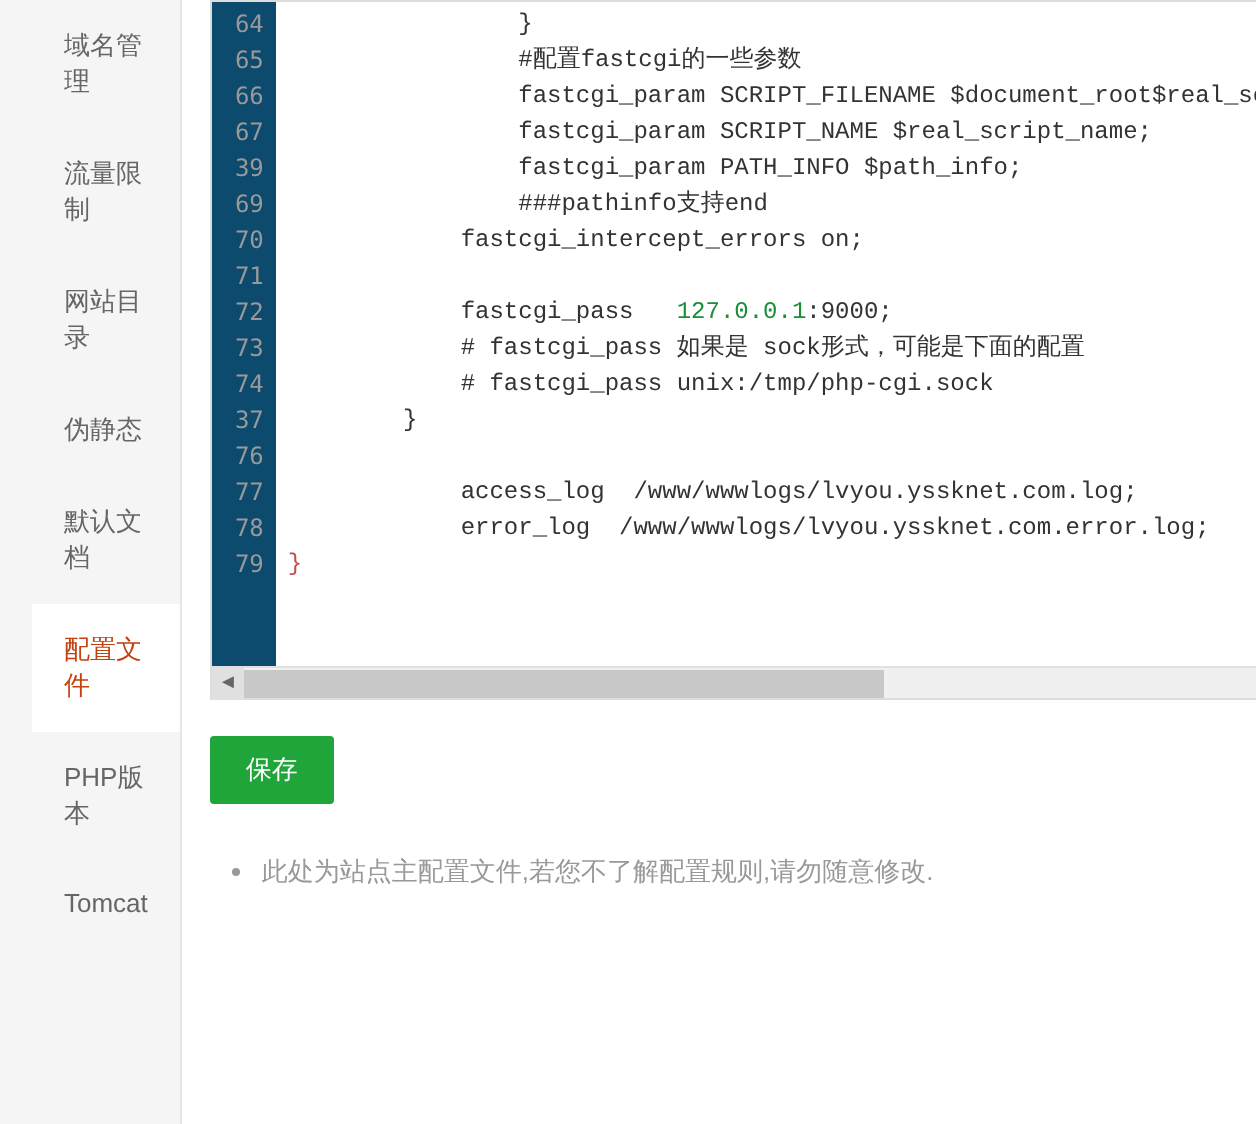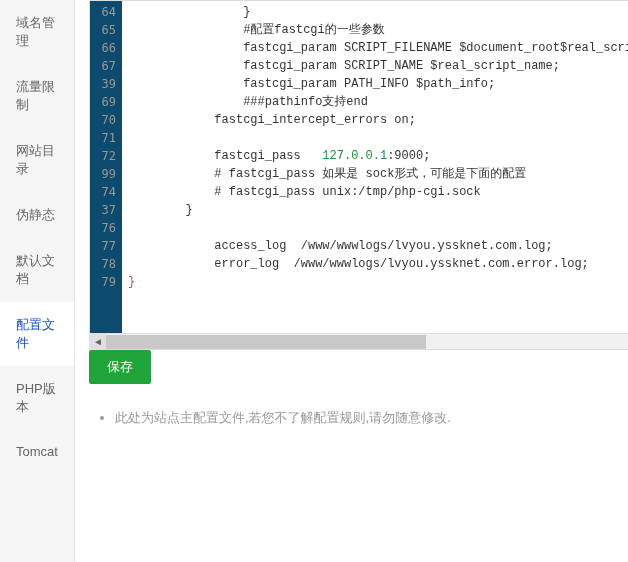--- a/index.html
+++ b/index.html
@@ -1,34 +1,34 @@
 <!DOCTYPE html>
 <html><head>
 <meta charset="utf-8">
 <style>
 * { margin: 0; padding: 0; box-sizing: border-box; }
 body { font-family: "Microsoft YaHei", Arial, sans-serif; font-size: 13px; color: #333; background: #fff; }
 .container { display: flex; width: 628px; height: 562px; }
-.sidebar { width: 112px; background: #f5f5f5; border-right: 1px solid #e6e6e6; }
+.sidebar { width: 112px; background: #f5f5f5; border-right: 1px solid #e6e6e6; padding-left: 16px; }
 .sidebar-item { padding: 14px 16px; color: #666; cursor: pointer; font-size: 13px; }
-.sidebar-item.active { background: #fff; color: #1d4ed8; }
+.sidebar-item.active { background: #fff; color: #c2410c; }
 .main { flex: 1; padding: 0 14px 14px 14px; display: flex; flex-direction: column; }
 .editor-wrapper { border: 1px solid #ddd; background: #fff; height: 350px; display: flex; flex-direction: column; }
 .editor-body { flex: 1; display: flex; overflow: hidden; position: relative; }
 .gutter { width: 32px; background: #0c4a6e; color: #999; text-align: right; font-family: Consolas, monospace; font-size: 12px; line-height: 18px; padding: 2px 6px 2px 0; user-select: none; flex-shrink: 0; }
 .gutter-line { height: 18px; }
 .code { flex:1; overflow:auto; font-family: Consolas,"Courier New",monospace; font-size:12px; line-height:18px; padding:2px 0 2px 6px; white-space:pre; color:#333; }
 .code-line { height: 18px; }
 .num { color: #1a8f3a; }
 .brace { color: #c05050; }
 .scroll-h { height: 16px; background: #f0f0f0; border-top: 1px solid #e0e0e0; display: flex; align-items: center; }
 .scroll-arrow { width: 16px; height: 16px; background: #e0e0e0; display: flex; align-items: center; justify-content: center; color: #666; font-size: 10px; }
 .scroll-track { flex: 1; height: 16px; position: relative; }
 .scroll-thumb { position: absolute; left: 0; top: 1px; width: 320px; height: 14px; background: #c8c8c8; }
-.save-btn { background: #20a53a; color: #fff; border: none; padding: 8px 18px; font-size: 13px; cursor: pointer; border-radius: 2px; align-self: flex-start; }
+.save-btn { margin-top: 18px; background: #20a53a; color: #fff; border: none; padding: 8px 18px; font-size: 13px; cursor: pointer; border-radius: 2px; align-self: flex-start; }
 .note { margin-top: 24px; color: #999; font-size: 13px; list-style: disc; padding-left: 26px; }
 .note li { line-height: 1.6; }
 </style>
 </head>
 <body>
 
 <div class="container">
   <div class="sidebar" id="sidebar">
       <div class="sidebar-item">域名管理</div>
       <div class="sidebar-item">流量限制</div>
@@ -45,21 +45,21 @@
         <div class="gutter" id="gutter">
             <div class="gutter-line">64</div>
             <div class="gutter-line">65</div>
             <div class="gutter-line">66</div>
             <div class="gutter-line">67</div>
             <div class="gutter-line">39</div>
             <div class="gutter-line">69</div>
             <div class="gutter-line">70</div>
             <div class="gutter-line">71</div>
             <div class="gutter-line">72</div>
-            <div class="gutter-line">99</div>
+            <div class="gutter-line">73</div>
             <div class="gutter-line">74</div>
             <div class="gutter-line">37</div>
             <div class="gutter-line">76</div>
             <div class="gutter-line">77</div>
             <div class="gutter-line">78</div>
             <div class="gutter-line">79</div>
           </div>
         <div class="code" id="code"><div class="code-line">                }</div><div class="code-line">                #配置fastcgi的一些参数</div><div class="code-line">                fastcgi_param SCRIPT_FILENAME $document_root$real_script_name;</div><div class="code-line">                fastcgi_param SCRIPT_NAME $real_script_name;</div><div class="code-line">                fastcgi_param PATH_INFO $path_info;</div><div class="code-line">                ###pathinfo支持end</div><div class="code-line">            fastcgi_intercept_errors on;</div><div class="code-line"></div><div class="code-line">            fastcgi_pass   <span class="num">127.0.0.1</span>:9000;</div><div class="code-line">            # fastcgi_pass 如果是 sock形式，可能是下面的配置</div><div class="code-line">            # fastcgi_pass unix:/tmp/php-cgi.sock</div><div class="code-line">        }</div><div class="code-line"></div><div class="code-line">            access_log  /www/wwwlogs/lvyou.yssknet.com.log;</div><div class="code-line">            error_log  /www/wwwlogs/lvyou.yssknet.com.error.log;</div><div class="code-line"><span class="brace">}</span></div></div>
       </div>
       <div class="scroll-h">

